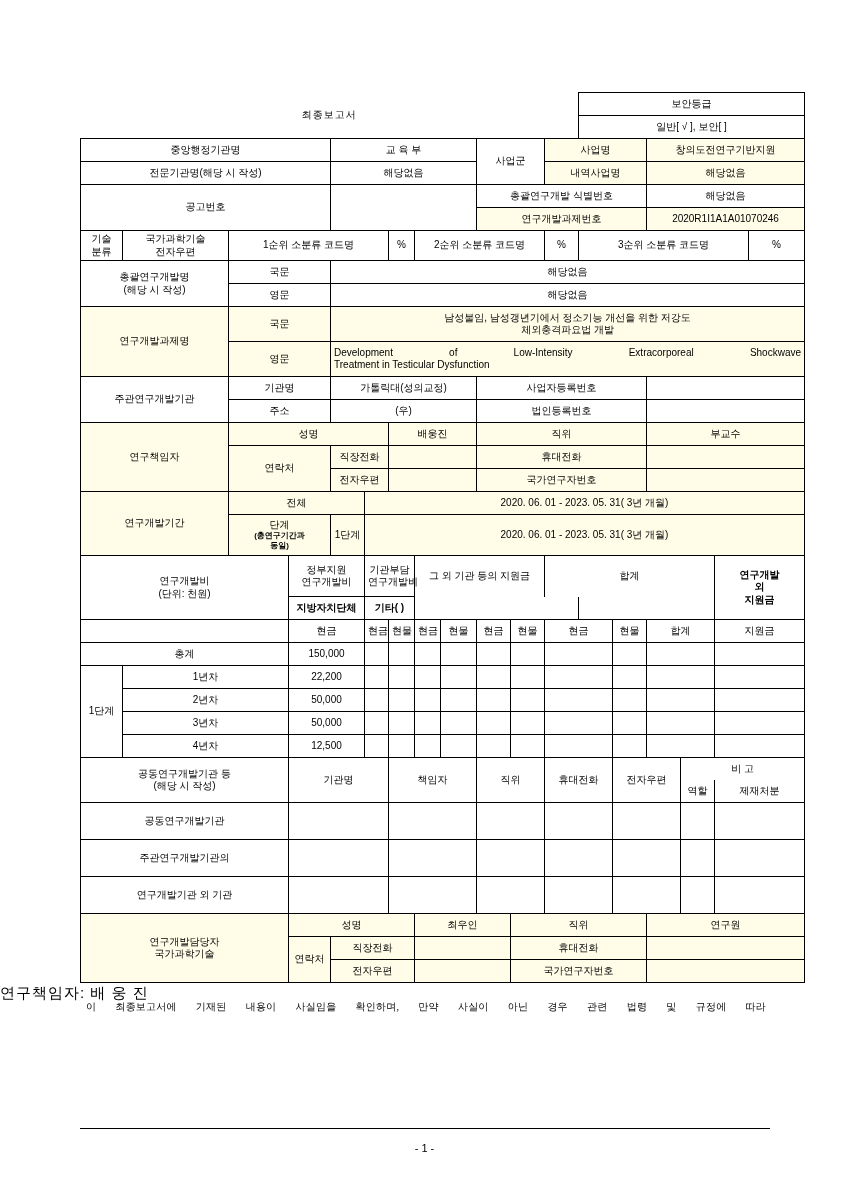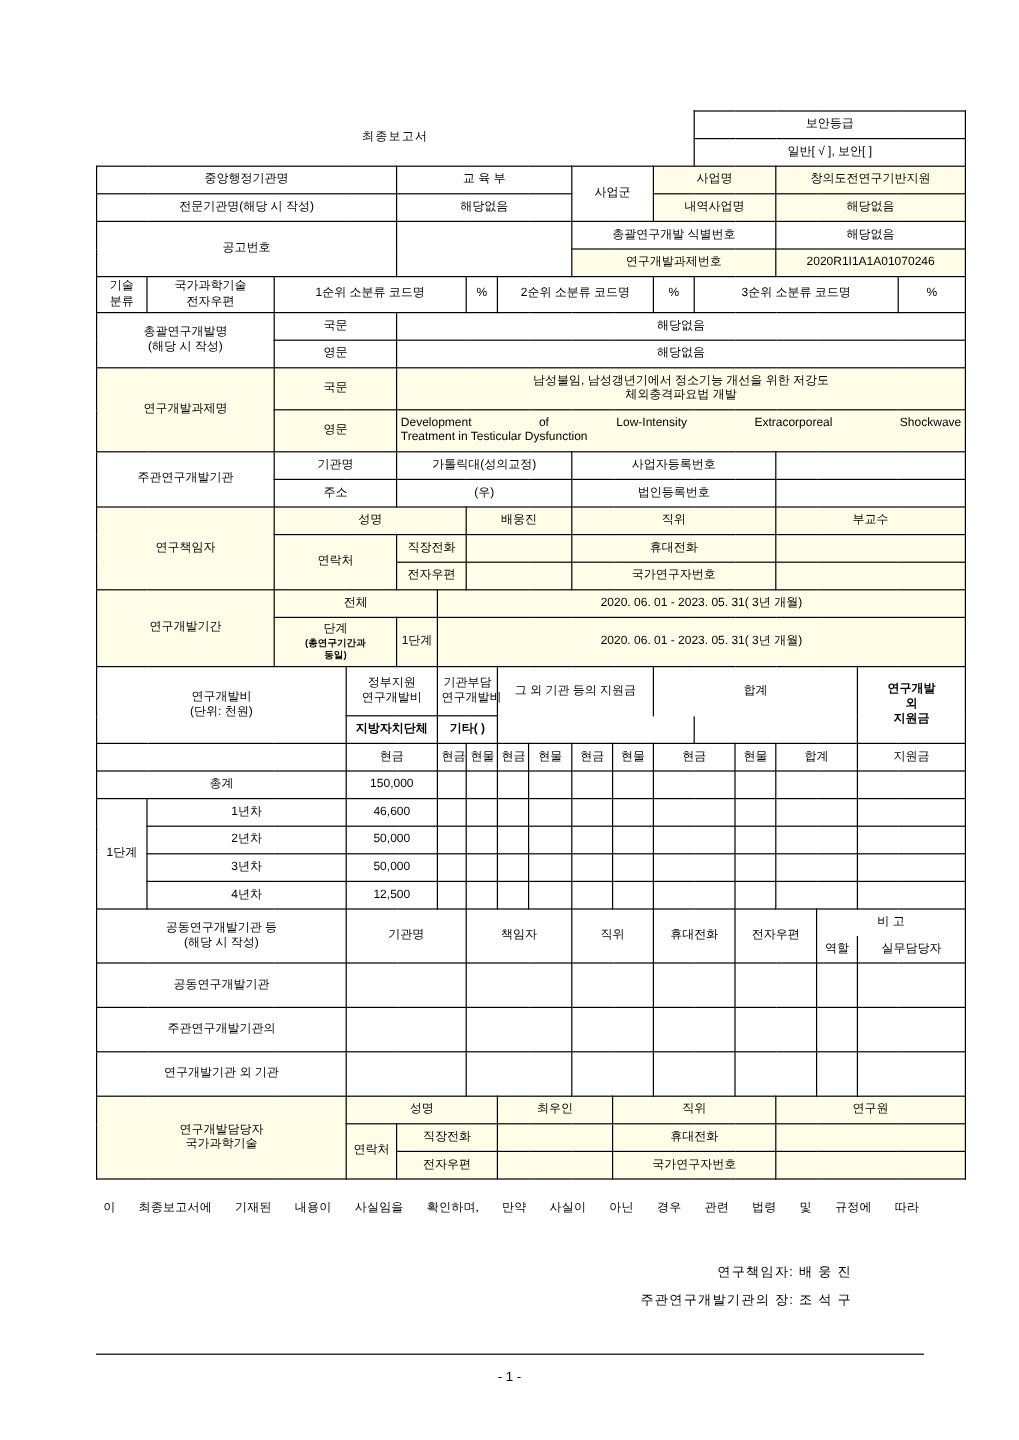--- a/index.html
+++ b/index.html
@@ -79,24 +79,23 @@
     left: 0;
     top: 1002px;
     width: 780px;
     text-align: right;
     font-size: 11px;
     letter-spacing: 1px;
   }
   .sign1 {
     position: absolute;
     left: 0;
-    top: 1052px;
+    top: 984px;
     width: 710px;
-    text-align: right;
-    font-size: 11px;
+    font-size: 15px;
     letter-spacing: 1px;
   }
   .sign2 {
     position: absolute;
     left: 0;
     top: 1076px;
     width: 710px;
     text-align: right;
     font-size: 11px;
     letter-spacing: 1px;
@@ -329,21 +328,21 @@
         <td class="tall"></td>
         <td colspan="2" class="tall"></td>
         <td class="tall"></td>
         <td colspan="2" class="tall"></td>
         <td colspan="2" class="tall"></td>
       </tr>
 
       <tr>
         <td rowspan="4">1단계</td>
         <td colspan="2">1년차</td>
-        <td colspan="2" class="lt">46,600</td>
+        <td colspan="2" class="lt">22,200</td>
         <td></td>
         <td></td>
         <td></td>
         <td></td>
         <td></td>
         <td></td>
         <td colspan="2"></td>
         <td></td>
         <td colspan="2"></td>
         <td colspan="2"></td>
@@ -398,21 +397,21 @@
         </td>
         <td colspan="3" rowspan="2">기관명</td>
         <td colspan="3" rowspan="2">책임자</td>
         <td colspan="2" rowspan="2">직위</td>
         <td colspan="2" rowspan="2">휴대전화</td>
         <td colspan="2" rowspan="2">전자우편</td>
         <td colspan="3" class="nb-bottom">비 고</td>
       </tr>
       <tr>
         <td class="nb-top">역할</td>
-        <td colspan="2" class="nb-top">실무담당자</td>
+        <td colspan="2" class="nb-top">제재처분</td>
       </tr>
 
       <tr>
         <td colspan="3" style="height:32px">공동연구개발기관</td>
         <td colspan="3"></td>
         <td colspan="3"></td>
         <td colspan="2"></td>
         <td colspan="2"></td>
         <td colspan="2"></td>
         <td></td>
@@ -464,17 +463,16 @@
       </tr>
     </tbody>
       </table>
   </div>
 
   <div class="declaration">
     <div class="just" style="text-align-last:justify;padding:0">이 최종보고서에 기재된 내용이 사실임을 확인하며, 만약 사실이 아닌 경우 관련 법령 및 규정에 따라</div>
   </div>
 
   <div class="sign1">연구책임자: 배 웅 진</div>
-  <div class="sign2">주관연구개발기관의 장: 조 석 구</div>
 
   <div class="footer-rule"></div>
   <div class="page-number">- 1 -</div>
 </div>
 
 </body></html>

